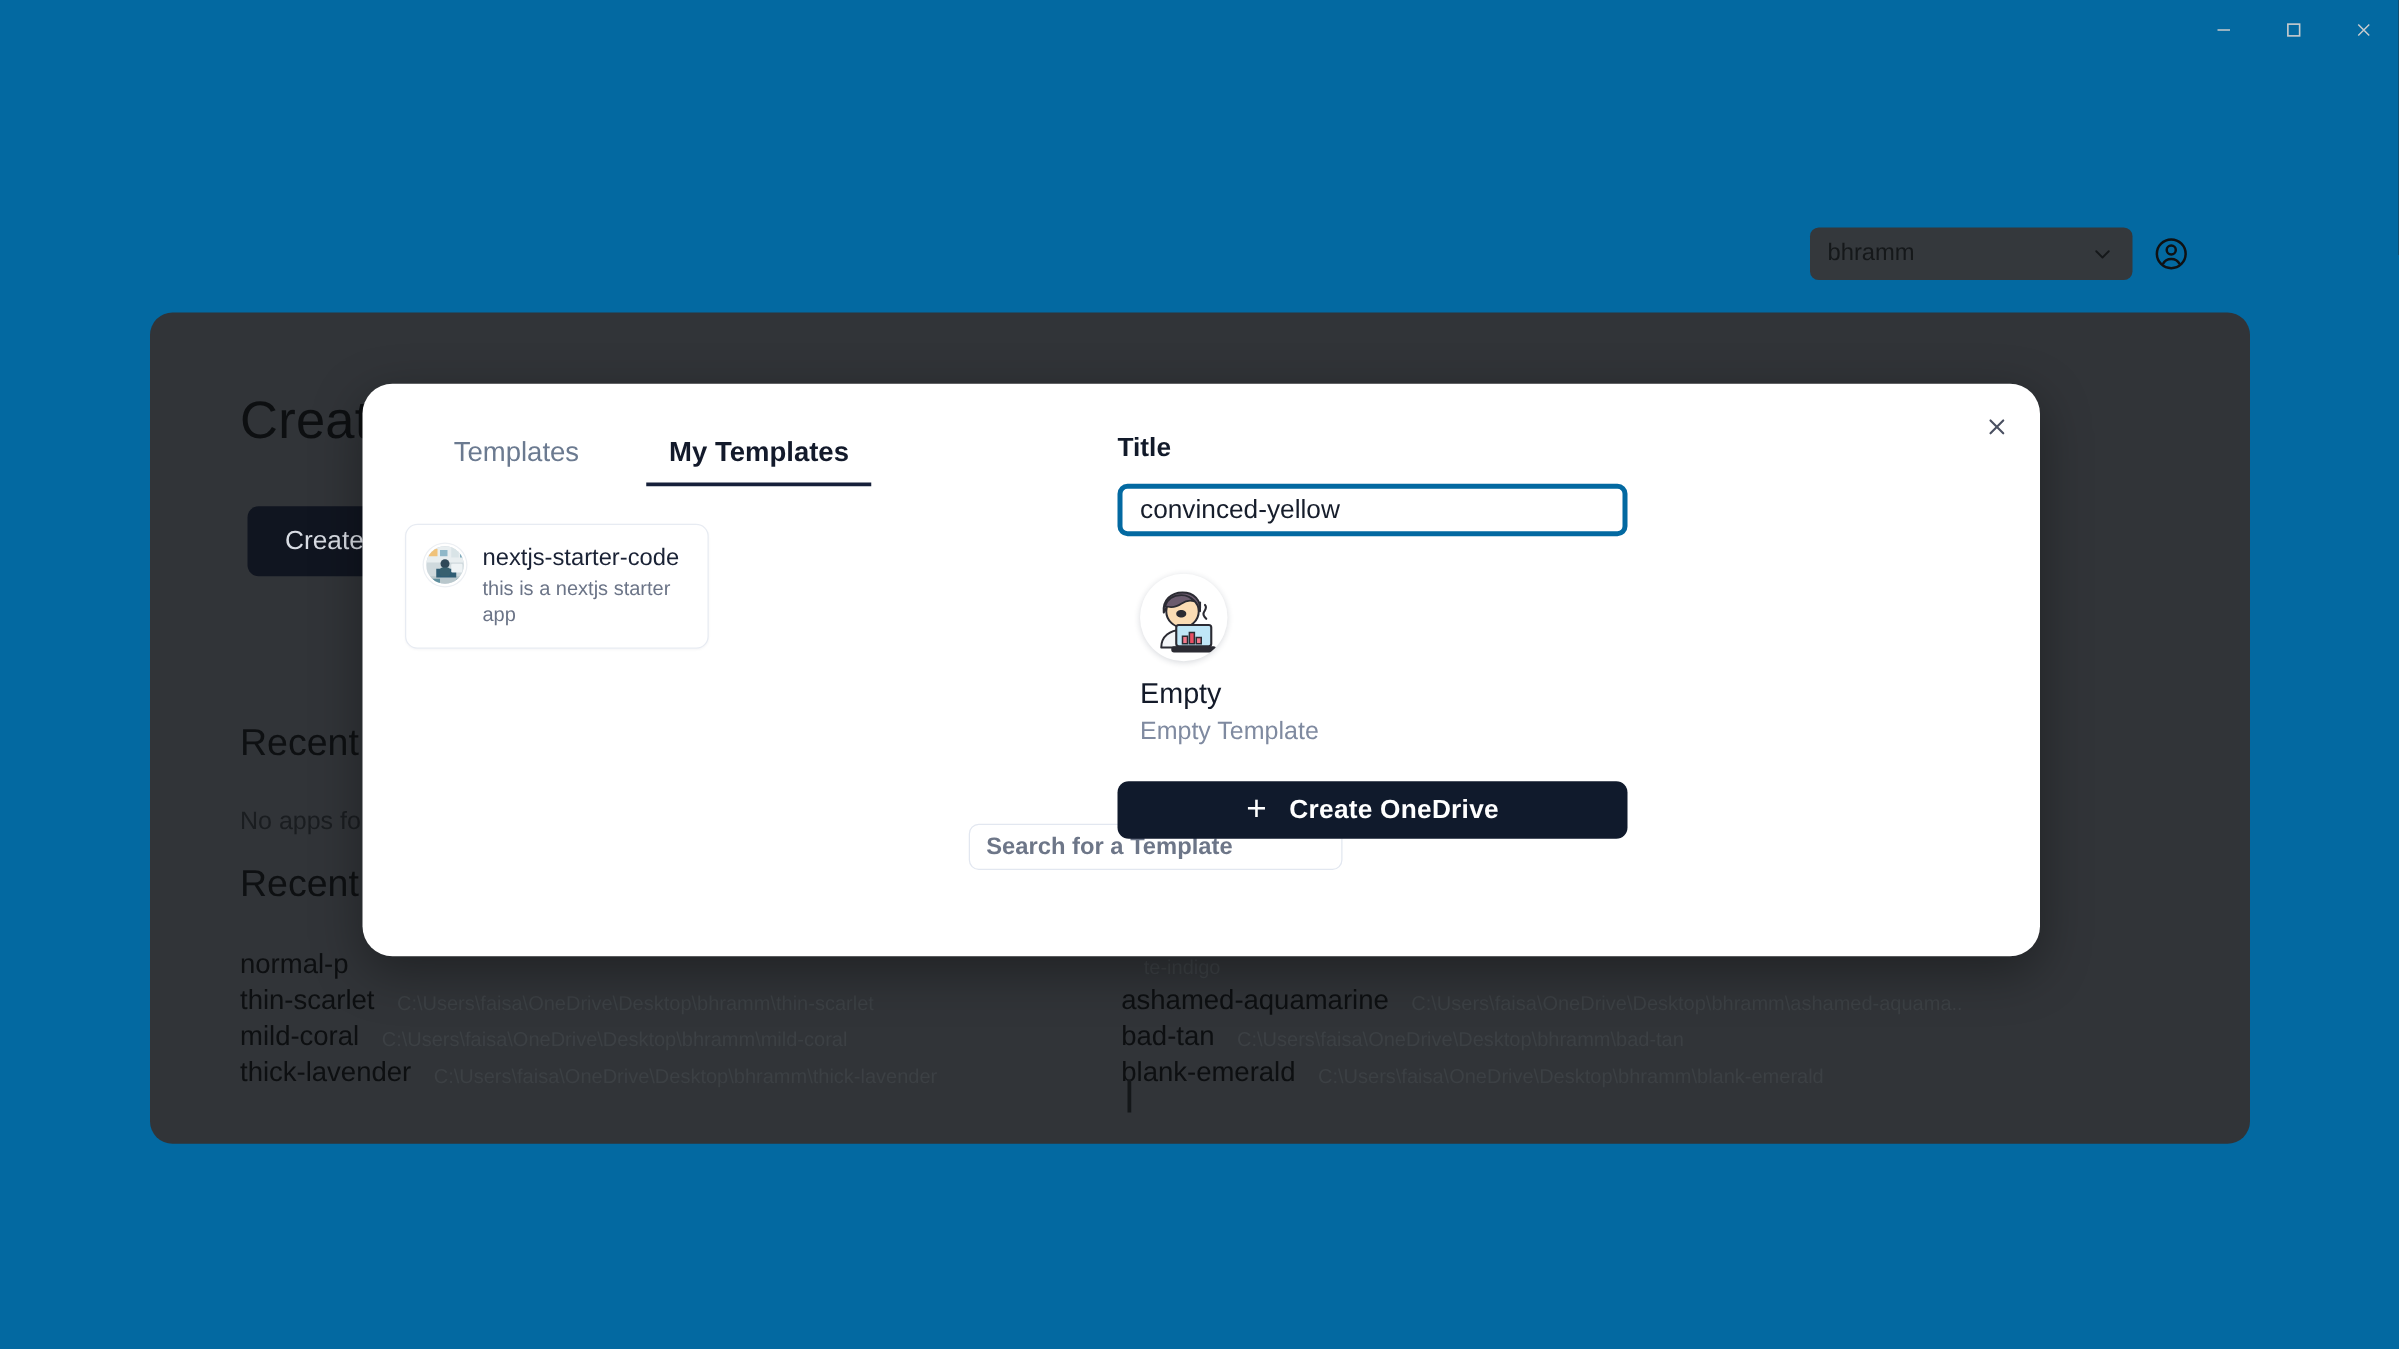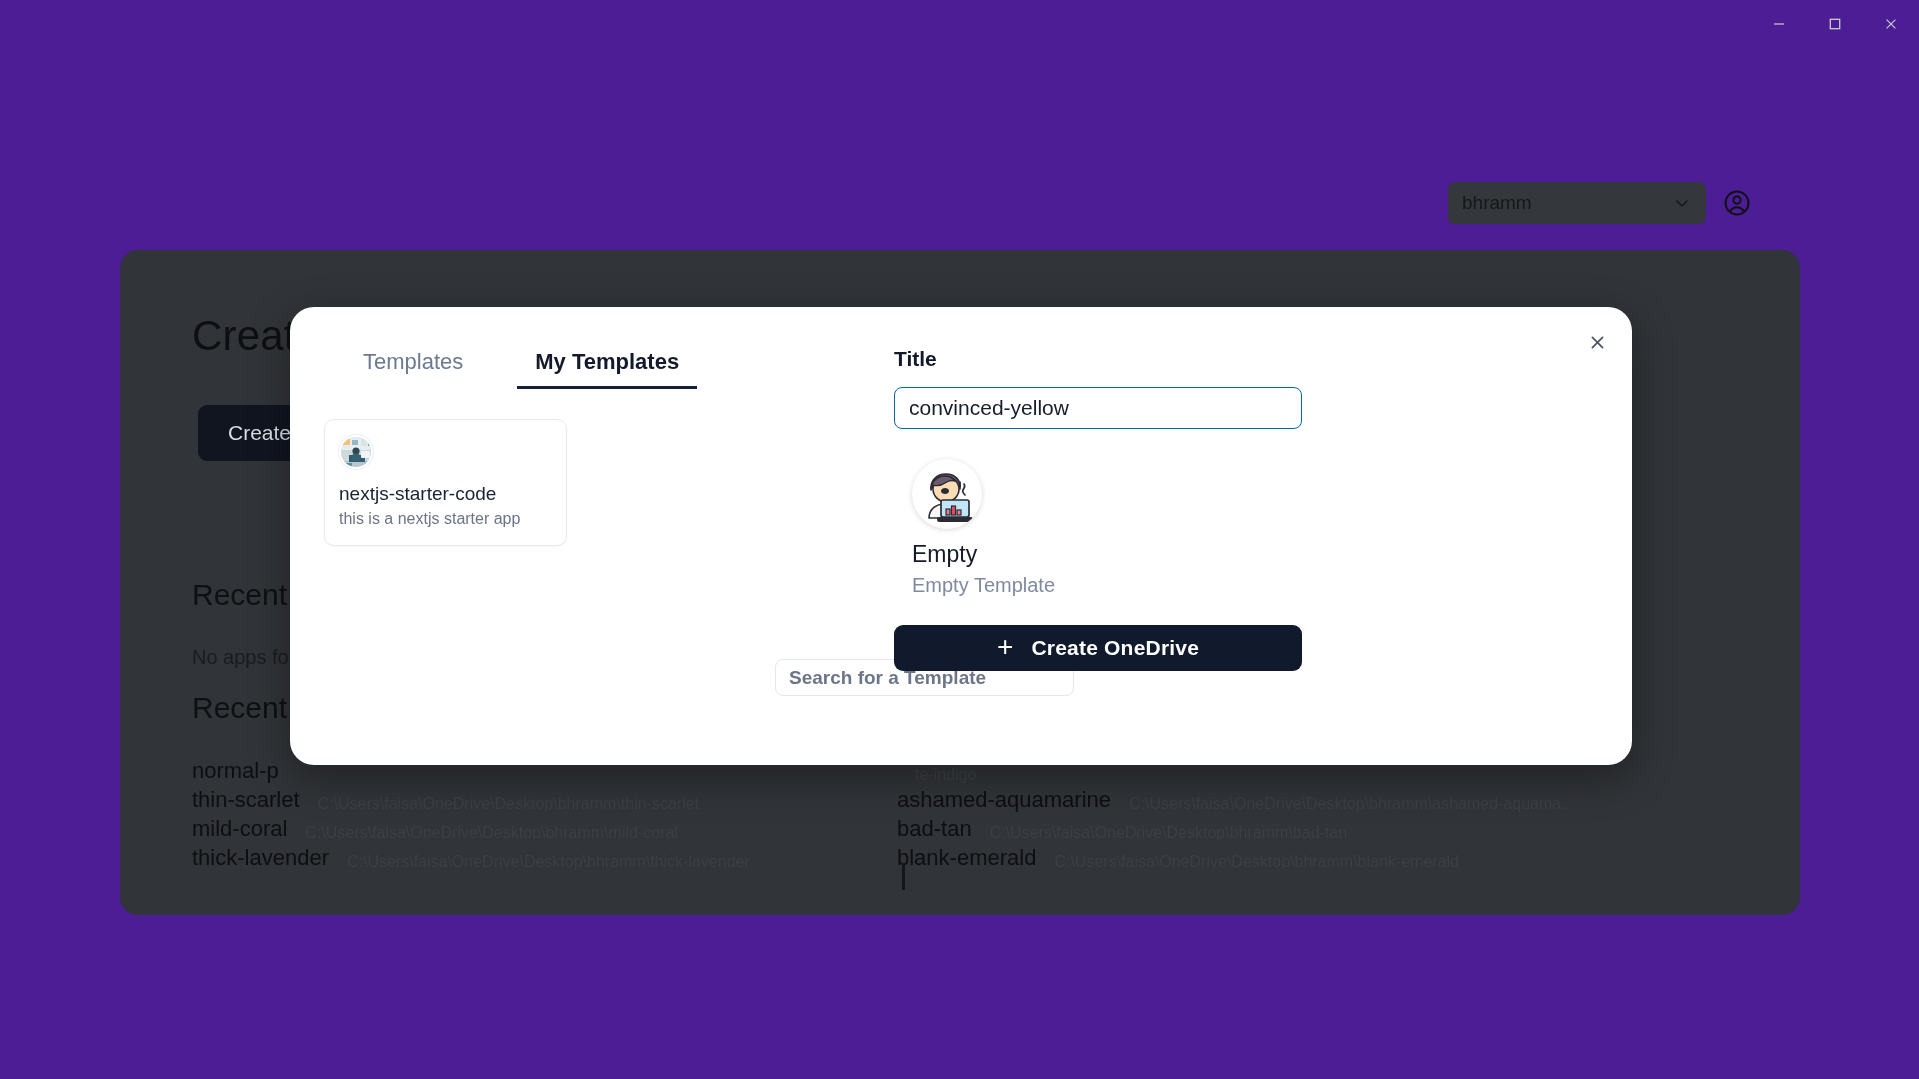--- a/index.html
+++ b/index.html
@@ -10,21 +10,21 @@
     overflow: hidden;
     background: #2b2f33;
     font-family: "Liberation Sans", sans-serif;
   }
 
   
   #app-window {
     position: relative;
     width: 1919px;
     height: 1079px;
-    background: #4c1d95;
+    background: #0369a1;
   }
 
   #titlebar {
     position: absolute;
     top: 0; left: 0;
     width: 1919px;
     height: 48px;
     display: flex;
     justify-content: flex-end;
     align-items: center;
@@ -222,21 +222,20 @@
   .template-card {
     width: 243px;
     border: 1px solid #e7ebf2;
     border-radius: 10px;
     padding: 15px 14px;
     display: flex;
     gap: 13px;
     align-items: flex-start;
     background: #fff;
     box-shadow: 0 1px 2px rgba(20,30,60,.04);
-    flex-direction: column;
   }
   .tpl-thumb {
     width: 34px; height: 34px;
     border-radius: 50%;
     flex: 0 0 34px;
     overflow: hidden;
     background: #dfe6ea;
     border: 2px solid #fff;
     box-shadow: 0 0 0 1px #eceff3;
     position: relative;
@@ -267,21 +266,21 @@
     left: 0; top: 40px;
     font-size: 21px;
     color: #121a2a;
     font-weight: 600;
   }
   #title-input {
     position: absolute;
     left: 0; top: 80px;
     width: 408px;
     height: 42px;
-    border: 1px solid #0369a1;
+    border: 4px solid #0369a1;
     border-radius: 8px;
     font-size: 21px;
     color: #161d2b;
     padding: 0 14px;
     font-family: "Liberation Sans", sans-serif;
     background: #fff;
     outline: none;
   }
   #selected-template {
     position: absolute;

